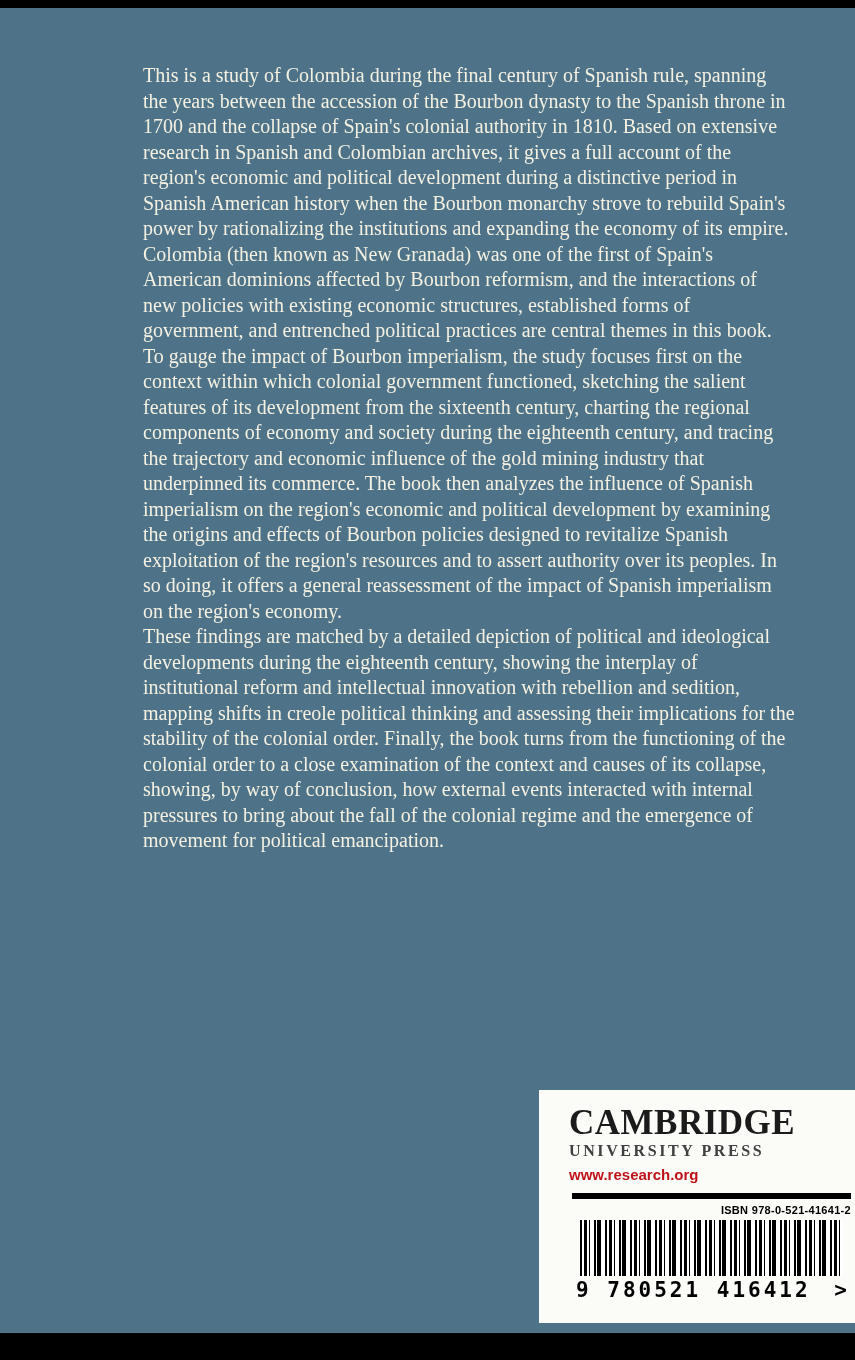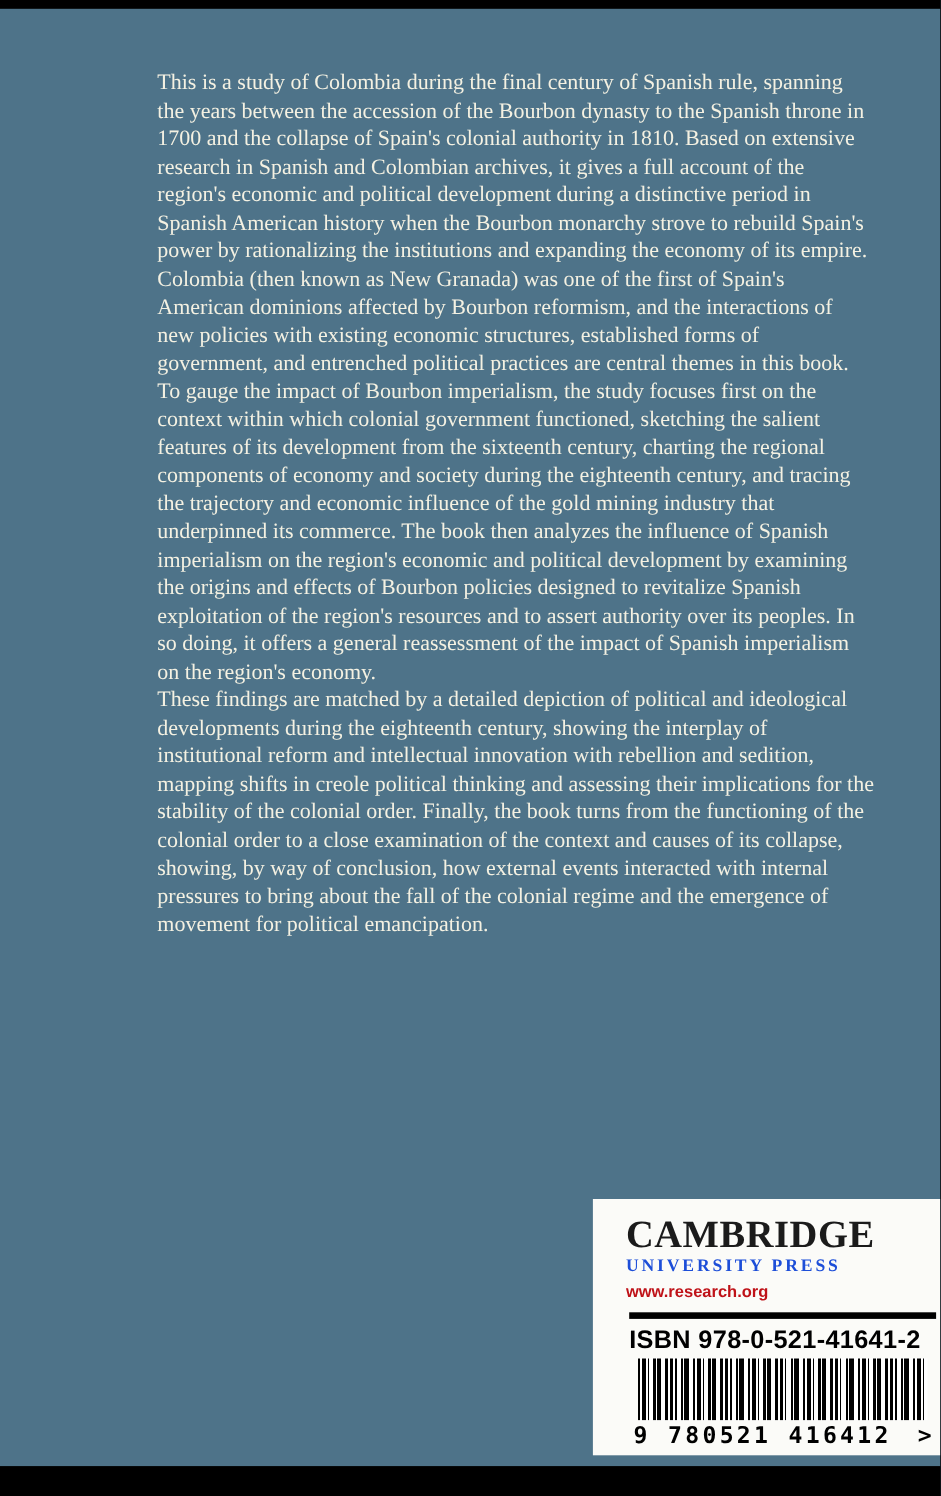--- a/index.html
+++ b/index.html
@@ -73,21 +73,21 @@
     letter-spacing: 0.5px;
     color: #1b1b1b;
     white-space: nowrap;
   }
   .university-press {
     font-family: "Liberation Serif", serif;
     font-weight: bold;
     font-size: 16px;
     line-height: 20px;
     letter-spacing: 2.6px;
-    color: #1d4ed8;
+    color: #404040;
     white-space: nowrap;
   }
   .website {
     font-family: "Liberation Sans", sans-serif;
     font-weight: bold;
     font-size: 15px;
     line-height: 20px;
     color: #bf1218;
     margin-top: 4px;
   }
@@ -97,23 +97,23 @@
     right: 4px;
     width: 279px;
   }
   .isbn-topbar {
     height: 6px;
     background: #000;
   }
   .isbn-label {
     font-family: "Liberation Sans", sans-serif;
     font-weight: bold;
-    font-size: 23px;
+    font-size: 11px;
     letter-spacing: 0.3px;
-    text-align: left;
+    text-align: right;
     margin: 5px 0 4px 0;
     color: #000;
   }
   .barcode {
     height: 56px;
     margin: 0 8px;
     background-color: #fff;
     background-image: repeating-linear-gradient(90deg,
       #000 0px, #000 2px,
       #fff 2px, #fff 4px,

